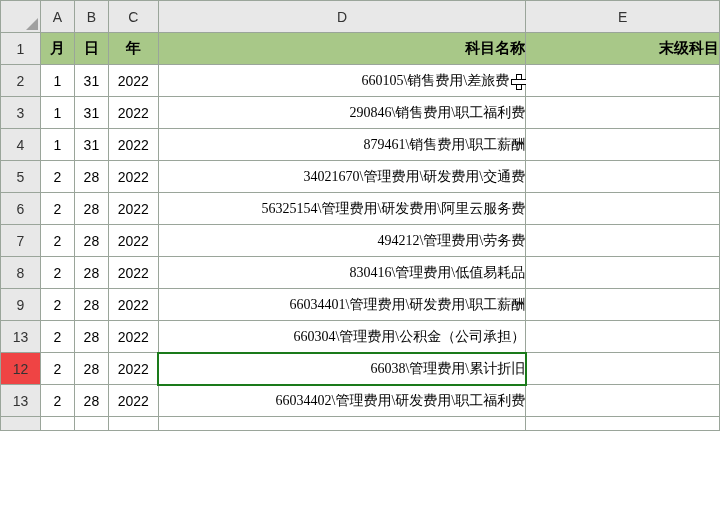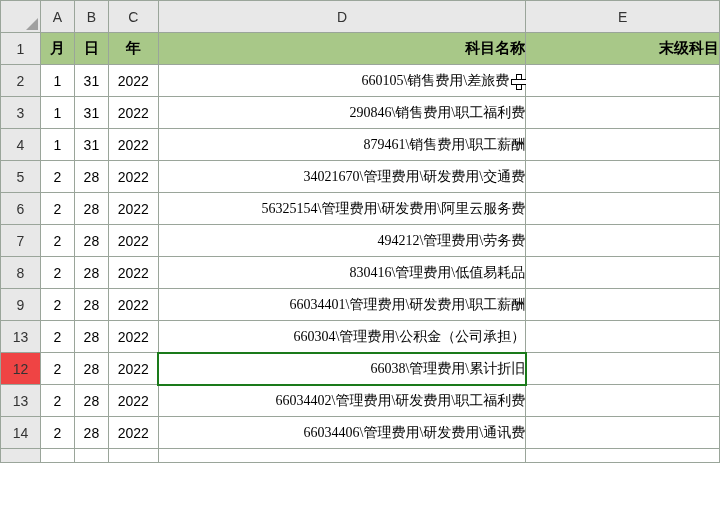--- a/index.html
+++ b/index.html
@@ -202,28 +202,20 @@
         <td class="cell col-E text"></td>
       </tr>
       <tr>
         <td class="rowhead">13</td>
         <td class="cell col-A num">2</td>
         <td class="cell col-B num">28</td>
         <td class="cell col-C num">2022</td>
         <td class="cell col-D text">66034402\管理费用\研发费用\职工福利费</td>
         <td class="cell col-E text"></td>
       </tr>
-      <tr>
-        <td class="rowhead">14</td>
-        <td class="cell col-A num">2</td>
-        <td class="cell col-B num">28</td>
-        <td class="cell col-C num">2022</td>
-        <td class="cell col-D text">66034406\管理费用\研发费用\通讯费</td>
-        <td class="cell col-E text"></td>
-      </tr>
       <tr class="partial-row">
         <td class="rowhead"></td>
         <td class="cell col-A num"></td>
         <td class="cell col-B num"></td>
         <td class="cell col-C num"></td>
         <td class="cell col-D text"></td>
         <td class="cell col-E text"></td>
       </tr>
     </tbody>
 </table>

